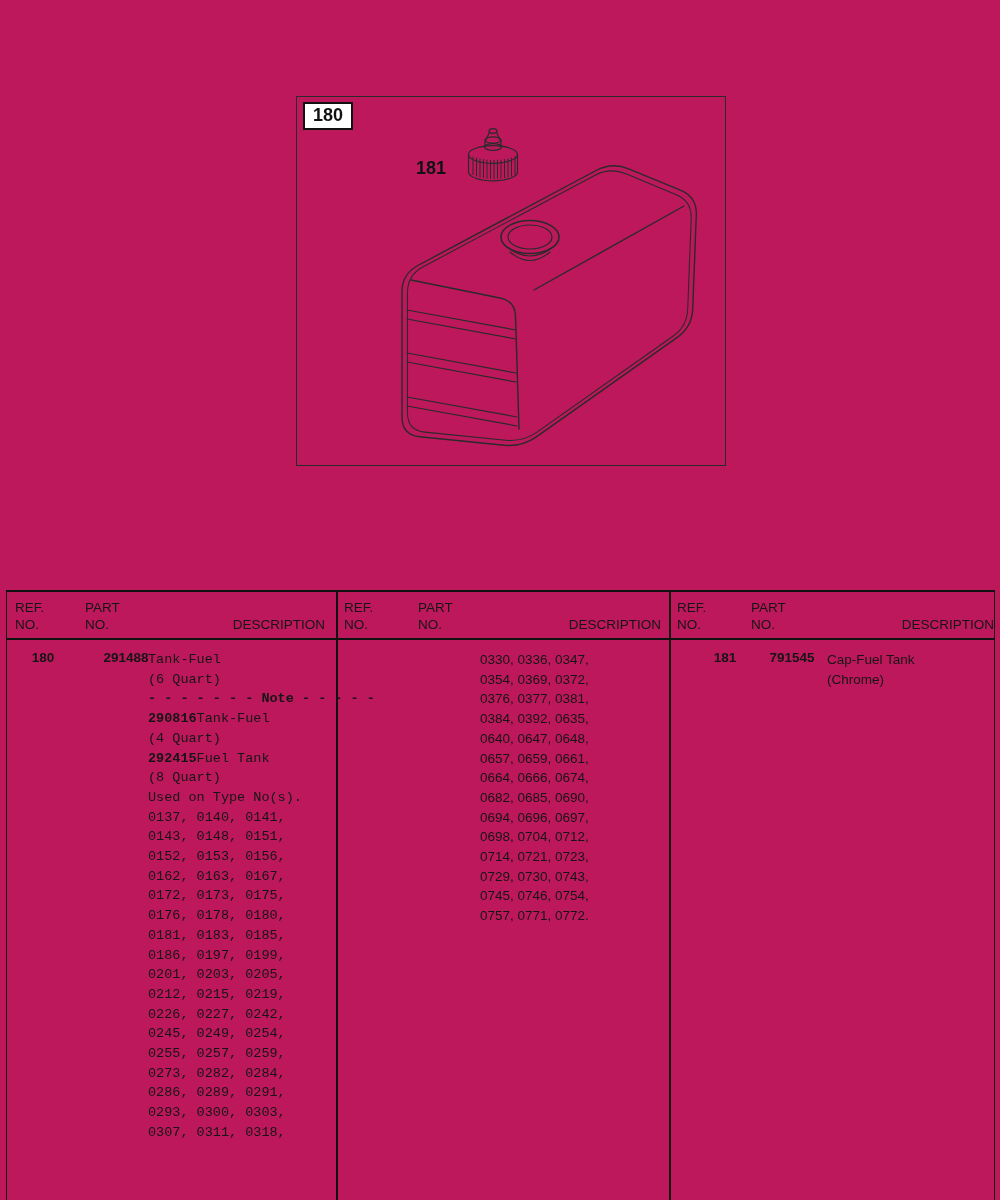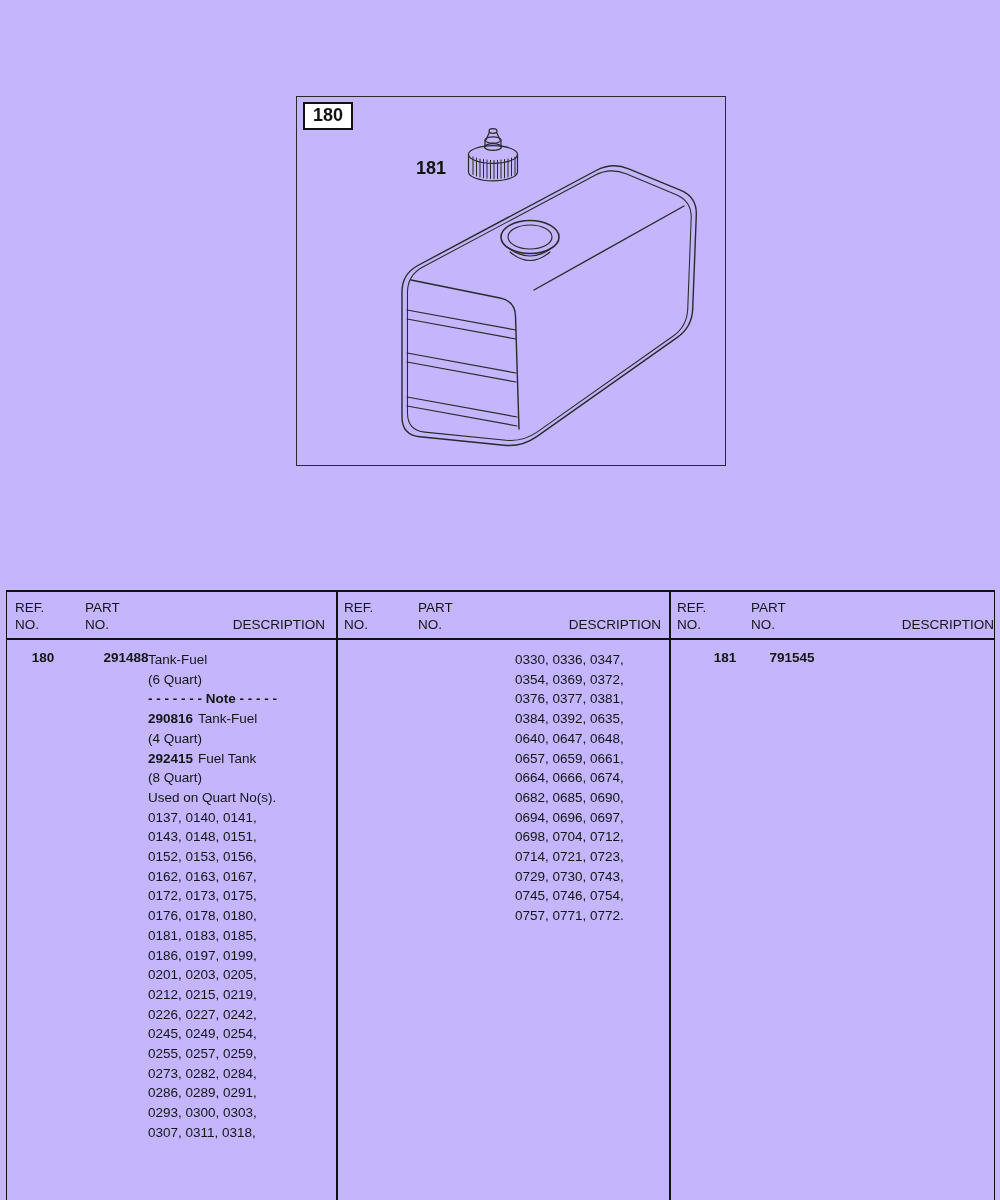--- a/index.html
+++ b/index.html
@@ -1,16 +1,16 @@
 <!DOCTYPE html>
 <html><head>
 <meta charset="utf-8">
 <style>
   html,body{margin:0;padding:0;background:#ffffff;}
-  .page{position:relative;width:1000px;height:1200px;background:#c4b5fd;
+  .page{position:relative;width:1000px;height:1200px;background:#be185d;
         font-family:"Liberation Sans", sans-serif;color:#151515;overflow:hidden;}
 
   
   .figure-box{position:absolute;left:296px;top:96px;width:428px;height:368px;
               border:1.5px solid #2a2a2a;}
   .ref-badge{position:absolute;left:6px;top:5px;border:2.5px solid #111;
              padding:1px 8px 2px;font-weight:700;font-size:18px;color:#111;background:#fff;}
   .cap-label{position:absolute;left:119px;top:61px;font-weight:700;font-size:18px;color:#111;}
   .figure-box svg{position:absolute;left:0;top:0;}
 
@@ -22,21 +22,21 @@
   .v-divider{position:absolute;top:0;bottom:0;width:1.5px;background:#111;}
   .d1{left:329px;} .d2{left:662px;}
 
   .hd2{position:absolute;top:8px;text-align:left;line-height:16.5px;}
   .hd1{position:absolute;top:24.5px;text-align:right;}
 
   .cell{position:absolute;top:58px;text-align:center;font-weight:700;}
   .desc{position:absolute;top:58px;line-height:19.7px;}
   .dl{white-space:nowrap;}
   .b{font-weight:700;}
-  .sp{margin-right:5px;}
+  .sp{}
 </style>
 </head>
 <body>
 
 <div class="page">
 
   <div class="figure-box">
     <svg width="428" height="368" viewBox="0 0 428 368">
       <g fill="none" stroke="#2a2a2a" stroke-width="1.4" stroke-linecap="round" stroke-linejoin="round">
 
@@ -128,33 +128,33 @@
         <div>NO.</div>
     </div>
     <div class="hd2" style="left:744px;width:60px;">
       <div>PART</div>
         <div>NO.</div>
     </div>
     <div class="hd1" style="left:817px;width:170px;">DESCRIPTION</div>
 
     <div class="cell" style="left:10px;width:52px;">180</div>
     <div class="cell" style="left:84px;width:70px;">291488</div>
-    <div class="desc" style="left:141px;width:186px;">
+    <div class="desc" style="left:141px;width:186px;font-family:Liberation Mono, monospace;">
       <div class="dl">Tank-Fuel</div>
       <div class="dl">(6 Quart)</div>
       <div class="dl b">- - - - - - -  Note  - - - - -</div>
       <div class="dl">
         <span class="b sp">290816</span><span>Tank-Fuel</span>
       </div>
       <div class="dl">(4 Quart)</div>
       <div class="dl">
         <span class="b sp">292415</span><span>Fuel Tank</span>
       </div>
       <div class="dl">(8 Quart)</div>
-      <div class="dl">Used on Quart No(s).</div>
+      <div class="dl">Used on Type No(s).</div>
       <div>
           <div class="dl">0137, 0140, 0141,</div>
           <div class="dl">0143, 0148, 0151,</div>
           <div class="dl">0152, 0153, 0156,</div>
           <div class="dl">0162, 0163, 0167,</div>
           <div class="dl">0172, 0173, 0175,</div>
           <div class="dl">0176, 0178, 0180,</div>
           <div class="dl">0181, 0183, 0185,</div>
           <div class="dl">0186, 0197, 0199,</div>
           <div class="dl">0201, 0203, 0205,</div>
@@ -162,35 +162,39 @@
           <div class="dl">0226, 0227, 0242,</div>
           <div class="dl">0245, 0249, 0254,</div>
           <div class="dl">0255, 0257, 0259,</div>
           <div class="dl">0273, 0282, 0284,</div>
           <div class="dl">0286, 0289, 0291,</div>
           <div class="dl">0293, 0300, 0303,</div>
           <div class="dl">0307, 0311, 0318,</div>
         </div>
     </div>
 
-    <div class="desc" style="left:508px;width:180px;">
+    <div class="desc" style="left:473px;width:180px;">
       <div>
           <div class="dl">0330, 0336, 0347,</div>
           <div class="dl">0354, 0369, 0372,</div>
           <div class="dl">0376, 0377, 0381,</div>
           <div class="dl">0384, 0392, 0635,</div>
           <div class="dl">0640, 0647, 0648,</div>
           <div class="dl">0657, 0659, 0661,</div>
           <div class="dl">0664, 0666, 0674,</div>
           <div class="dl">0682, 0685, 0690,</div>
           <div class="dl">0694, 0696, 0697,</div>
           <div class="dl">0698, 0704, 0712,</div>
           <div class="dl">0714, 0721, 0723,</div>
           <div class="dl">0729, 0730, 0743,</div>
           <div class="dl">0745, 0746, 0754,</div>
           <div class="dl">0757, 0771, 0772.</div>
         </div>
     </div>
 
     <div class="cell" style="left:692px;width:52px;">181</div>
     <div class="cell" style="left:750px;width:70px;">791545</div>
+    <div class="desc" style="left:820px;width:170px;">
+      <div class="dl">Cap-Fuel Tank</div>
+      <div class="dl">(Chrome)</div>
+    </div>
   </div>
 </div>
 
 </body></html>

